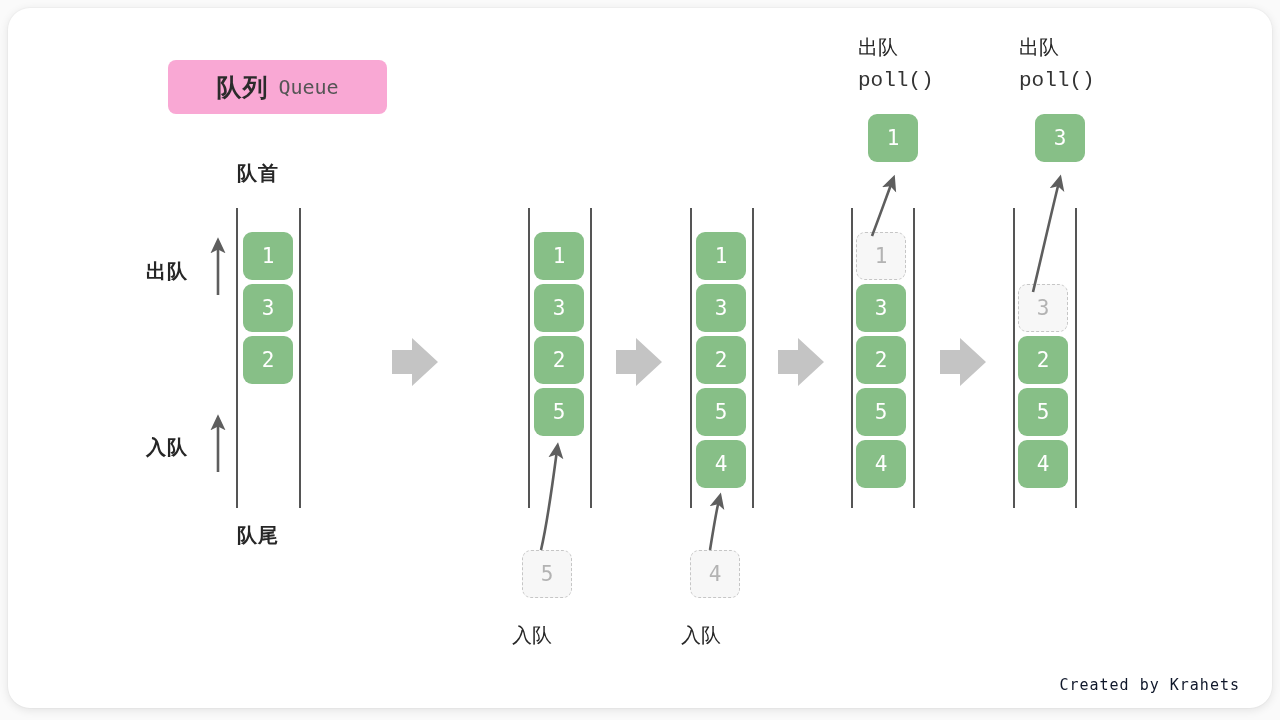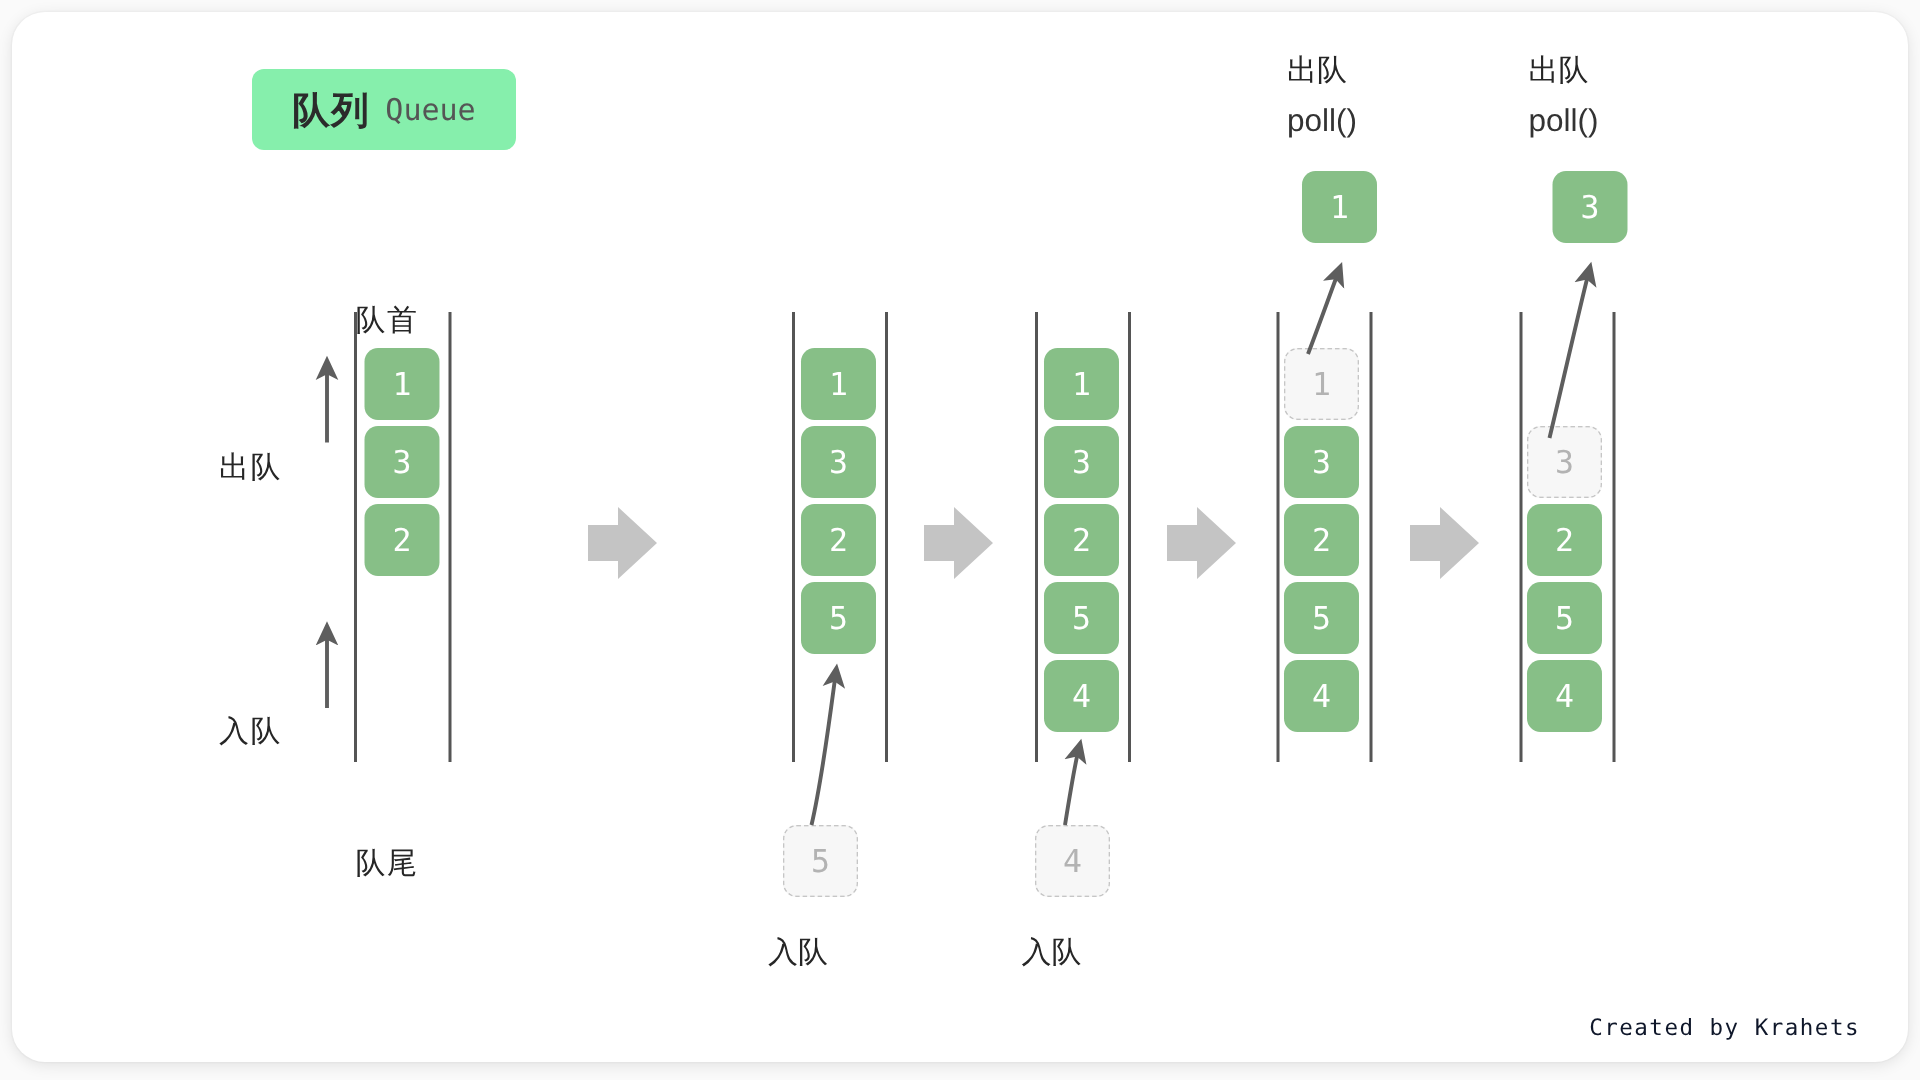--- a/index.html
+++ b/index.html
@@ -21,24 +21,24 @@
     top: 8px;
     width: 1264px;
     height: 700px;
     background: #ffffff;
     border-radius: 22px;
     box-shadow: 0 2px 10px rgba(0,0,0,0.10), 0 0 0 1px rgba(0,0,0,0.02);
   }
   .title-chip {
     position: absolute;
     left: 168px;
-    top: 46px;
-    width: 176px;
+    top: 60px;
+    width: 219px;
     height: 54px;
-    background: #86efac;
+    background: #f9a8d4;
     border-radius: 8px;
     display: flex;
     align-items: center;
     justify-content: center;
     gap: 10px;
   }
   .title-cn {
     font-size: 25px;
     font-weight: bold;
     color: #2b2b2b;
@@ -75,41 +75,40 @@
   .box.ghost {
     background: #f7f7f7;
     color: #b3b3b3;
     border: 1.8px dashed #c6c6c6;
   }
 
   
   .lbl {
     position: absolute;
     color: #262626;
-    font-weight: normal;
+    font-weight: bold;
     font-size: 20px;
     white-space: nowrap;
     letter-spacing: 1px;
-    margin-top: 40px;
   }
   .op-label {
     position: absolute;
     white-space: nowrap;
     text-align: center;
     line-height: 34px;
   }
   .op-cn {
     font-size: 20px;
     color: #262626;
     font-family: "Liberation Sans", "DejaVu Sans", sans-serif;
   }
   .op-code {
     font-size: 21px;
     color: #333333;
-    font-family: Liberation Sans, sans-serif;
+    font-family: Liberation Mono, monospace;
   }
   .arg { color: #3f9142; font-weight: bold; }
 
   .footer {
     position: absolute;
     right: 40px;
     bottom: 26px;
     font-family: "DejaVu Sans Mono", "Liberation Mono", monospace;
     font-size: 15px;
     color: #0f172a;

